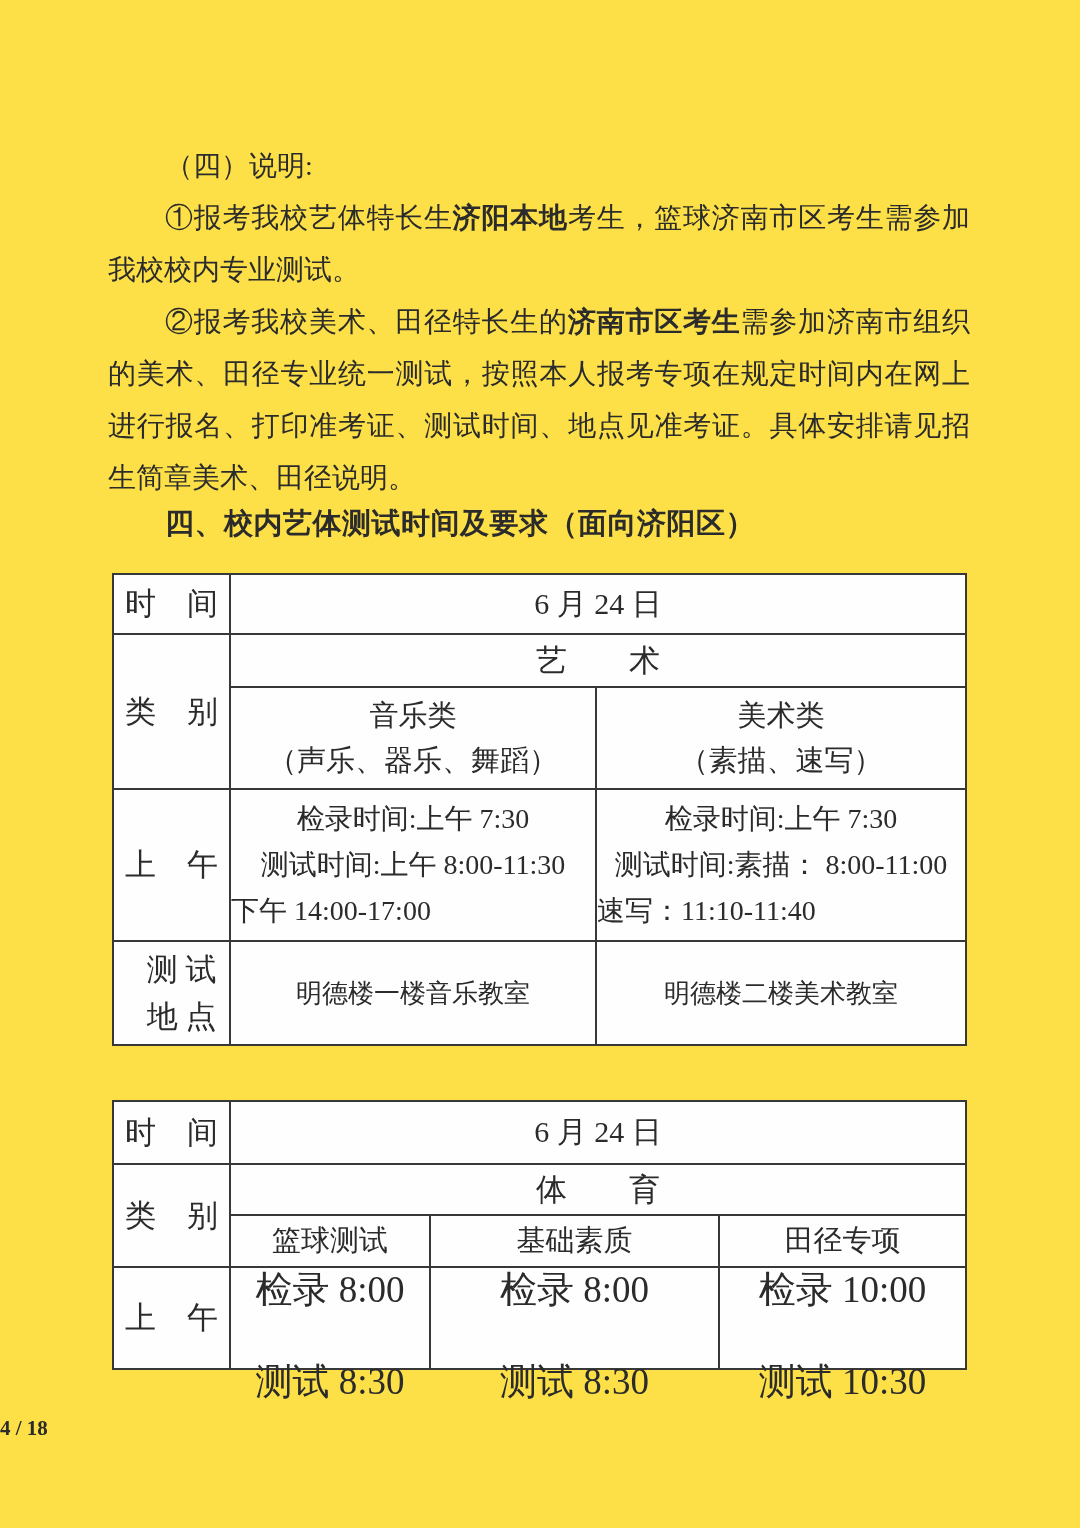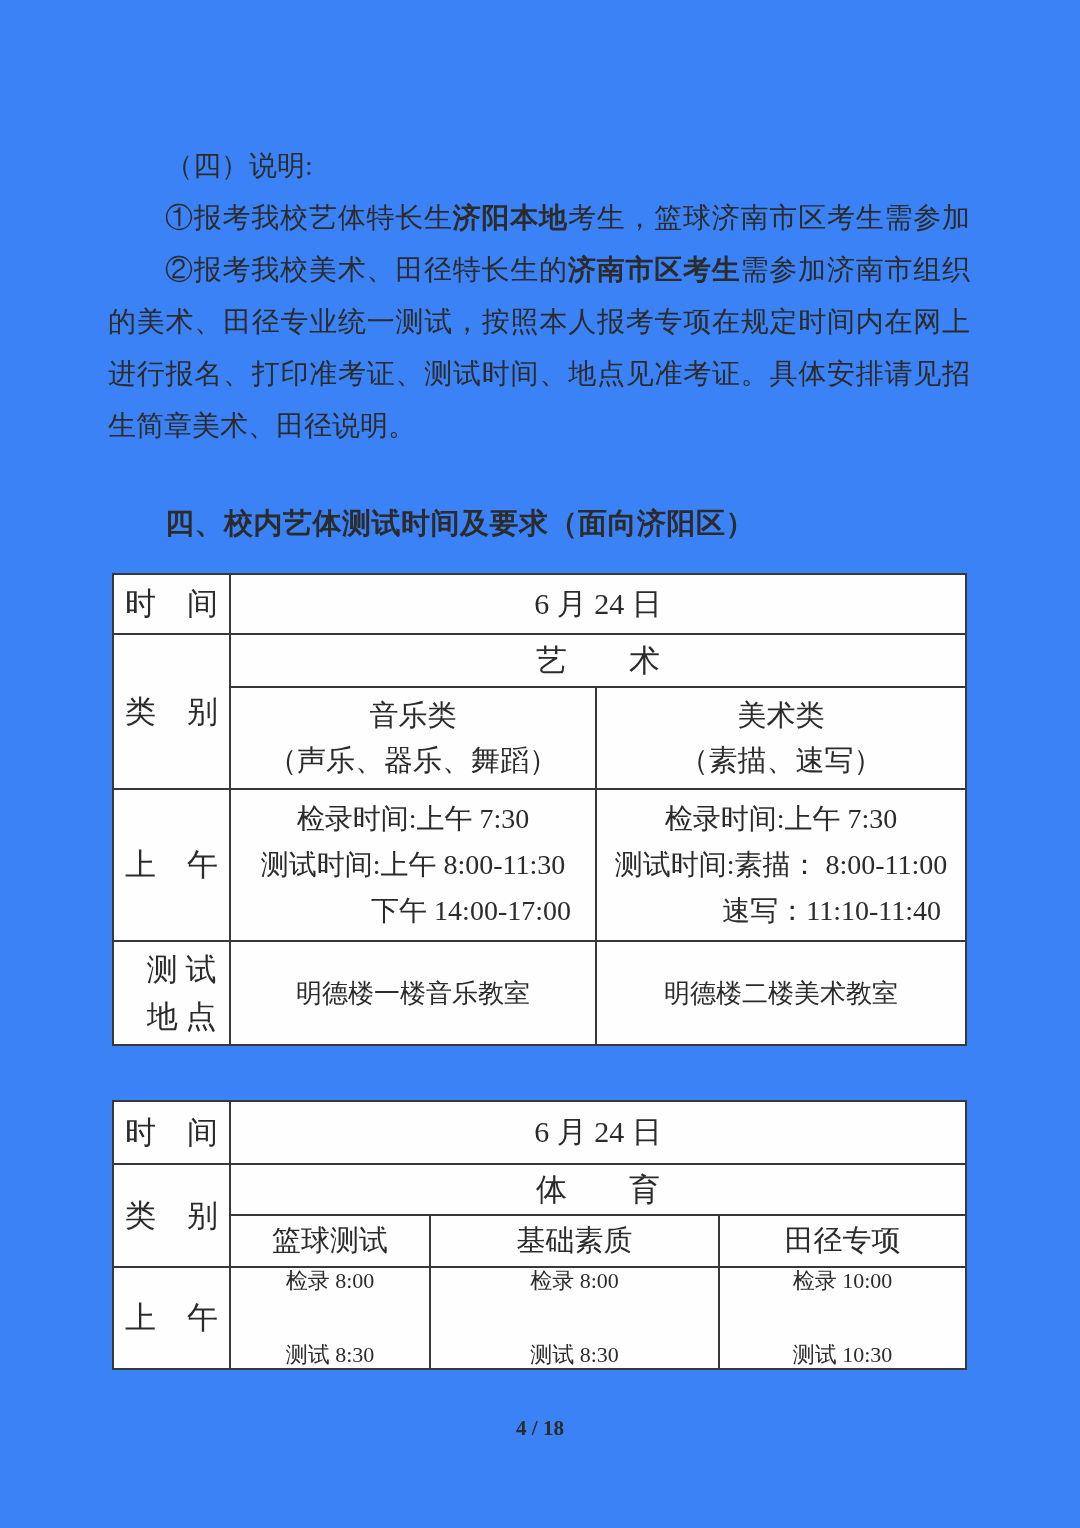--- a/index.html
+++ b/index.html
@@ -1,19 +1,19 @@
 <!DOCTYPE html>
 <html><head>
 <meta charset="utf-8">
 <style>
   html,body { margin:0; padding:0; background:#ffffff; }
   .page {
     position:relative;
     width:1080px; height:1528px;
-    background:#3b82f6;
+    background:#fde047;
     font-family:"Liberation Serif","DejaVu Serif",serif;
     color:#2b2b2b;
     overflow:hidden;
   }
   
   .textblock { position:absolute; left:108px; top:140px; width:862px; }
   .line { font-size:28px; line-height:52px; height:52px; white-space:pre; }
   .line.fill { white-space:normal; text-align:justify; text-align-last:justify; }
   .line.indent { padding-left:57px; }
   .line.fill.indent { text-indent:57px; padding-left:0; }
@@ -43,23 +43,23 @@
     font-size:29px;
   }
   .no-r { border-right:none; }
   .no-b { border-bottom:none; }
   .lab  { font-size:31px; }
   .grp  { font-size:31px; }
   .big  { font-size:30px; }
   .multiline { justify-content:space-evenly; align-items:stretch; }
   .multiline > div { line-height:1.2; }
   .sched { font-size:28px; }
-  .sched .r-line { text-align:right; padding-right:24px; }
+  .sched .r-line { text-align:left; padding-right:24px; }
   .loc { font-size:26px; }
-  .small-sched { font-size:22px;gap:48px; }
+  .small-sched { font-size:37px;gap:48px; }
   
   .a-time-label   { grid-area:1/1/2/2; }
   .a-time-value   { grid-area:1/2/2/4; }
   .a-cat-label    { grid-area:2/1/4/2; }
   .a-group        { grid-area:2/2/3/4; }
   .a-music-head   { grid-area:3/2/4/3; }
   .a-fine-head    { grid-area:3/3/4/4; }
   .a-morning-label{ grid-area:4/1/5/2; }
   .a-music-morning{ grid-area:4/2/5/3; }
   .a-fine-morning { grid-area:4/3/5/4; }
@@ -74,32 +74,33 @@
   .s-bb-head      { grid-area:3/2/4/3;text-align:right; }
   .s-base-head    { grid-area:3/3/4/4; }
   .s-track-head   { grid-area:3/4/4/5; }
   .s-morning-label{ grid-area:4/1/5/2; }
   .s-bb-cell      { grid-area:4/2/5/3; }
   .s-base-cell    { grid-area:4/3/5/4; }
   .s-track-cell   { grid-area:4/4/5/5; }
   
   .footer {
     position:absolute; left:0; top:1416px; width:100%;
-    text-align:center; font-weight:bold; font-size:21px;
+    text-align:left; font-weight:bold; font-size:21px;
   }
 </style>
 </head>
 <body>
 
 <div class="page">
 
   <div class="textblock">
     <div class="line indent"><span>（四）说明:</span></div>
 
     <div class="line fill indent"><span>①报考我校艺体特长生</span><span class="b">济阳本地</span><span>考生，篮球济南市区考生需参加</span></div>
+    <div class="line"><span>我校校内专业测试。</span></div>
 
     <div class="line fill indent"><span>②报考我校美术、田径特长生的</span><span class="b">济南市区考生</span><span>需参加济南市组织</span></div>
     <div class="line fill"><span>的美术、田径专业统一测试，按照本人报考专项在规定时间内在网上</span></div>
     <div class="line fill"><span>进行报名、打印准考证、测试时间、地点见准考证。具体安排请见招</span></div>
     <div class="line"><span>生简章美术、田径说明。</span></div>
   </div>
 
   <div class="heading">四、校内艺体测试时间及要求（面向济阳区）</div>
 
   <div class="tbl t-art">

